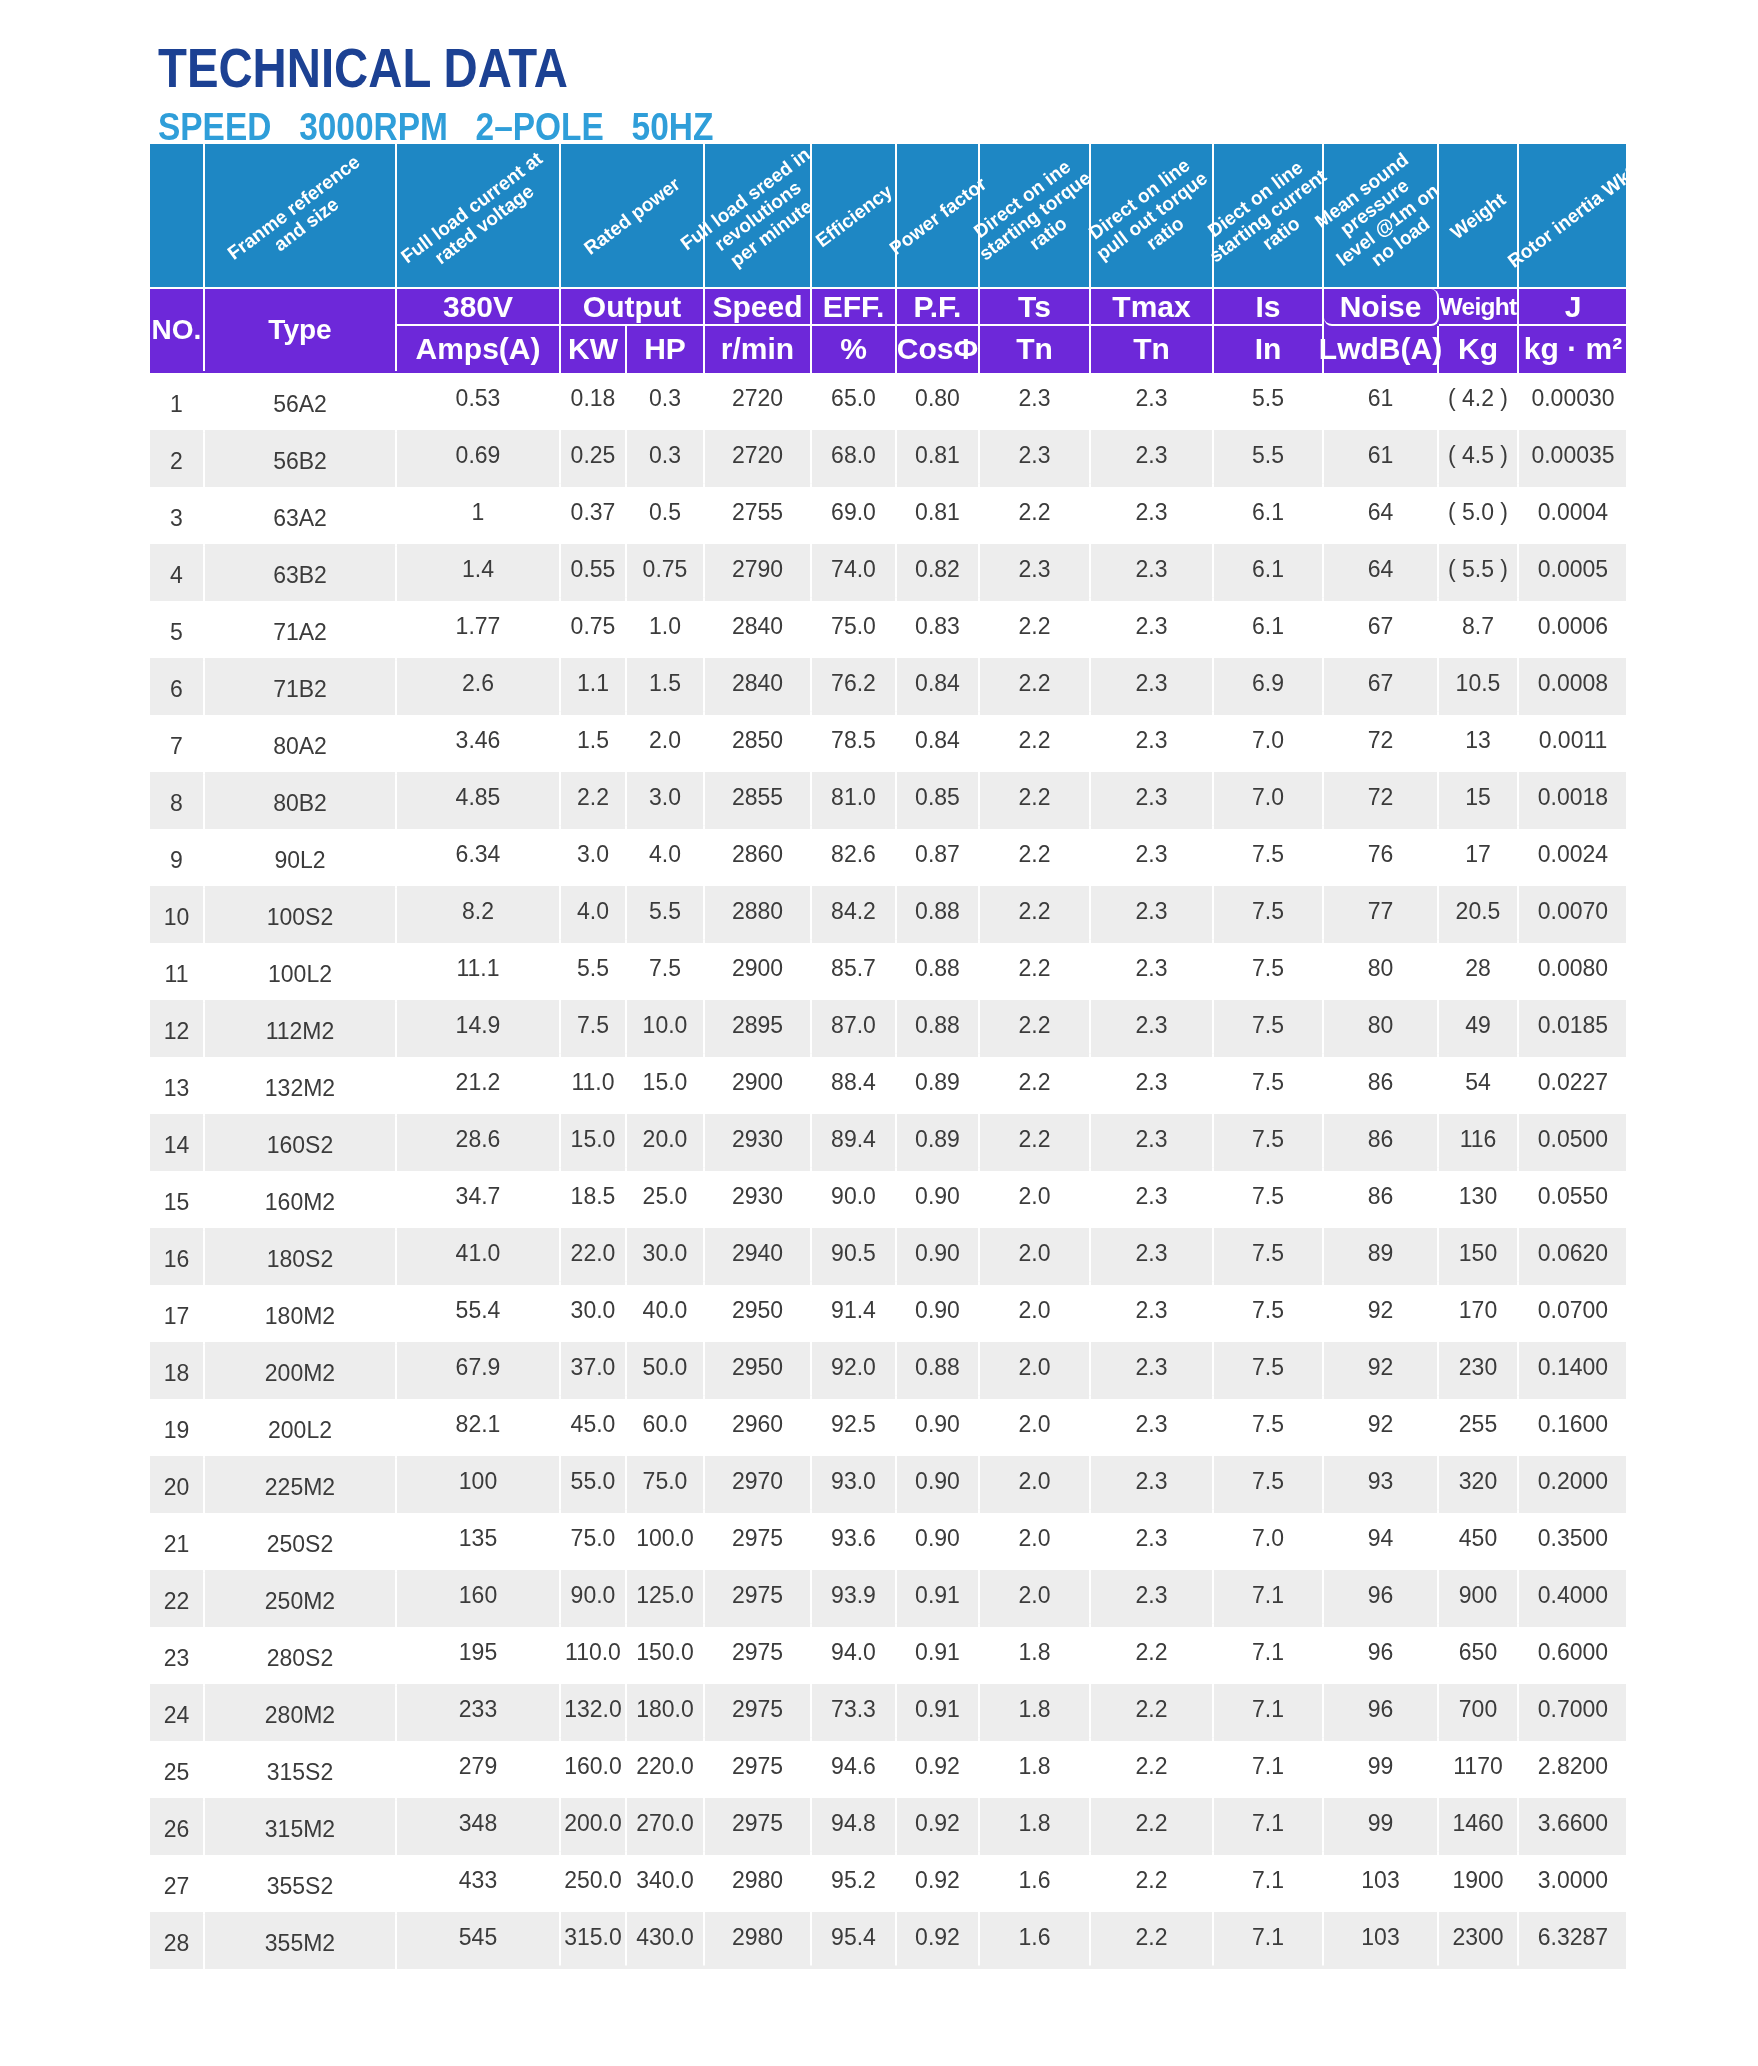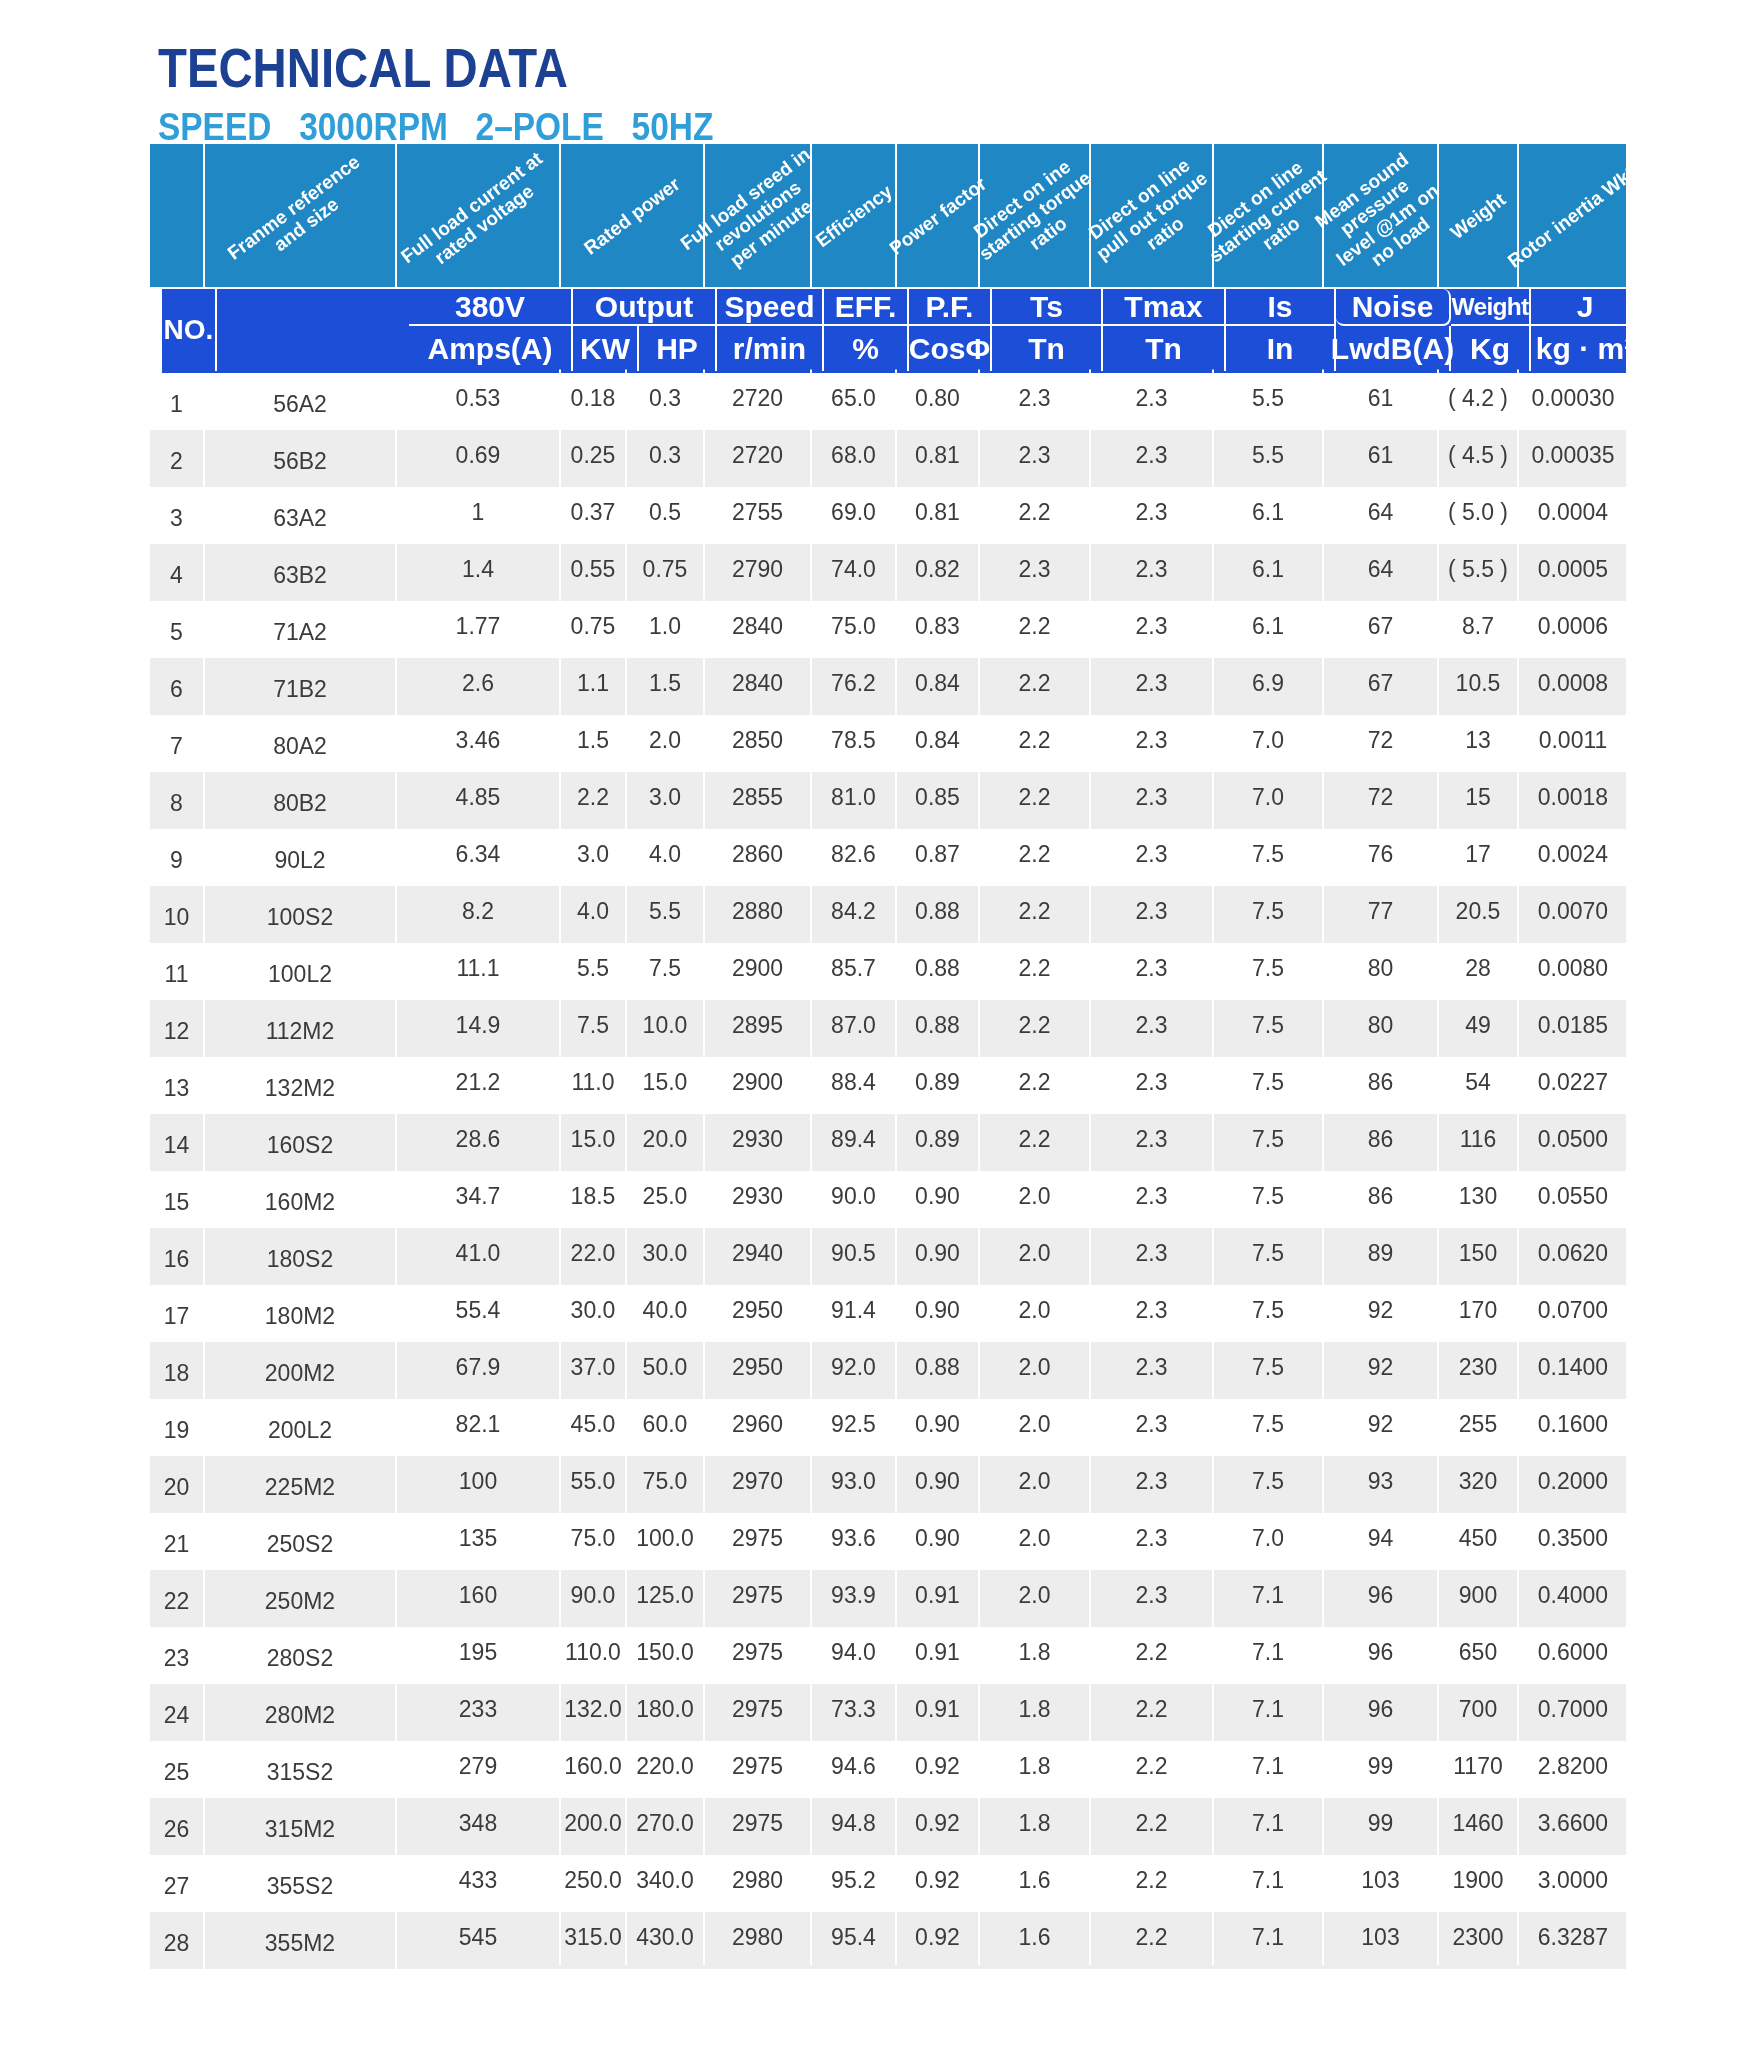--- a/index.html
+++ b/index.html
@@ -38,22 +38,22 @@
     position:absolute; left:50%; top:50%;
     transform:translate(-50%,-50%) rotate(-37deg);
     color:#ffffff; font-weight:bold; font-size:19px; line-height:1.12;
     white-space:pre-line; text-align:center; width:max-content;
   }
   .dcell.span2 { grid-column:4 / span 2; }
 
   
   .sub-row {
     display:grid; grid-template-columns:var(--cols); grid-template-rows:37px 45px;
-    height:84px; background:#1d4ed8; border-top:2.1px solid #ffffff;
-    color:#ffffff; font-weight:bold;margin-left:12px;
+    height:84px; background:#6d28d9; border-top:2.1px solid #ffffff;
+    color:#ffffff; font-weight:bold;
   }
   .scell {
     display:flex; align-items:center; justify-content:center;
     border-right:2.8px solid #ffffff; font-size:30px; white-space:nowrap;
     box-sizing:border-box; overflow:visible;
   }
   .scell.top    { border-bottom:2.1px solid #ffffff; }
   .scell.merge  { grid-row:1/3; font-size:28px; }
   .sc-no   { grid-column:1; }
   .sc-type { grid-column:2; }
@@ -142,20 +142,21 @@
     <div class="dcell">
         <span class="diag">Weight</span>
       </div>
     <div class="dcell last">
         <span class="diag">Rotor inertia Wk2</span>
       </div>
   </div>
 
   <div class="sub-row">
     <div class="scell merge sc-no">NO.</div>
+    <div class="scell merge sc-type">Type</div>
     <div class="scell top sc-c3t">380V</div>
     <div class="scell sc-c3b">Amps(A)</div>
     <div class="scell top sc-outt">Output</div>
     <div class="scell sc-kw">KW</div>
     <div class="scell sc-hp">HP</div>
     <div class="scell top sc-c6t">Speed</div>
     <div class="scell sc-c6b">r/min</div>
     <div class="scell top sc-c7t">EFF.</div>
     <div class="scell sc-c7b">%</div>
     <div class="scell top sc-c8t">P.F.</div>

